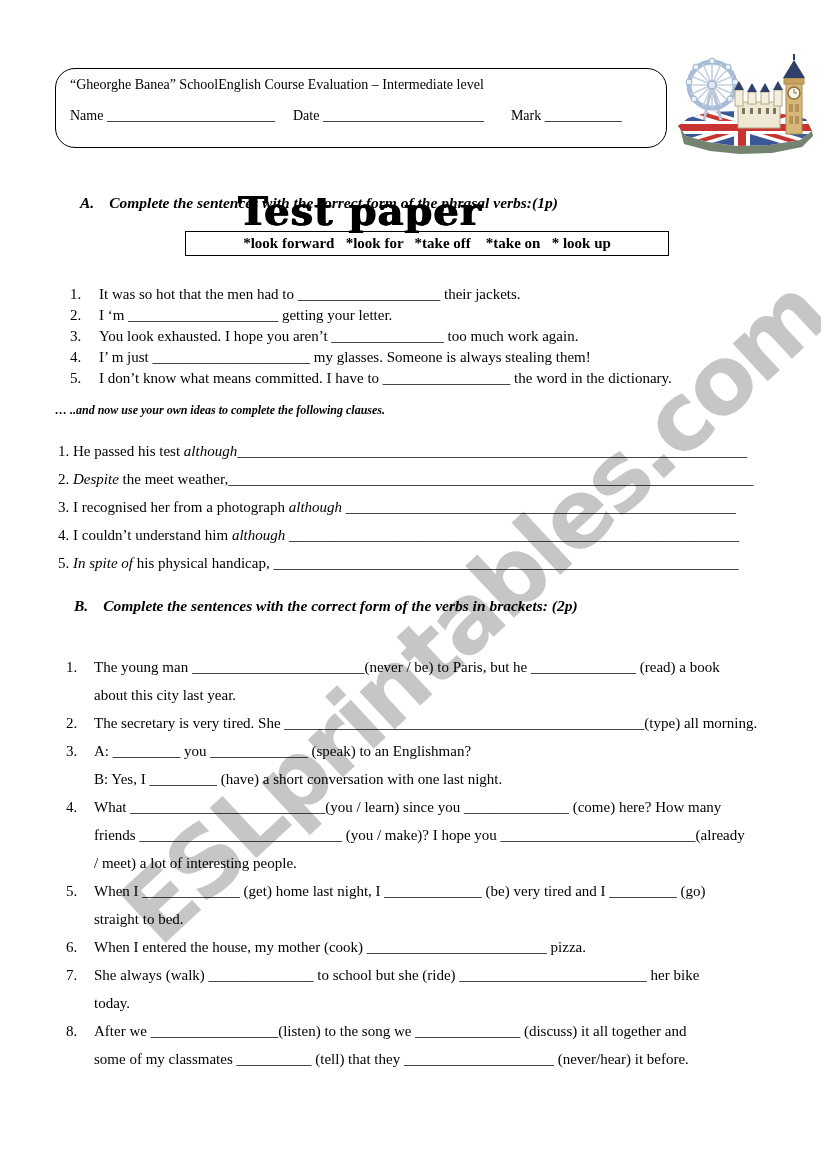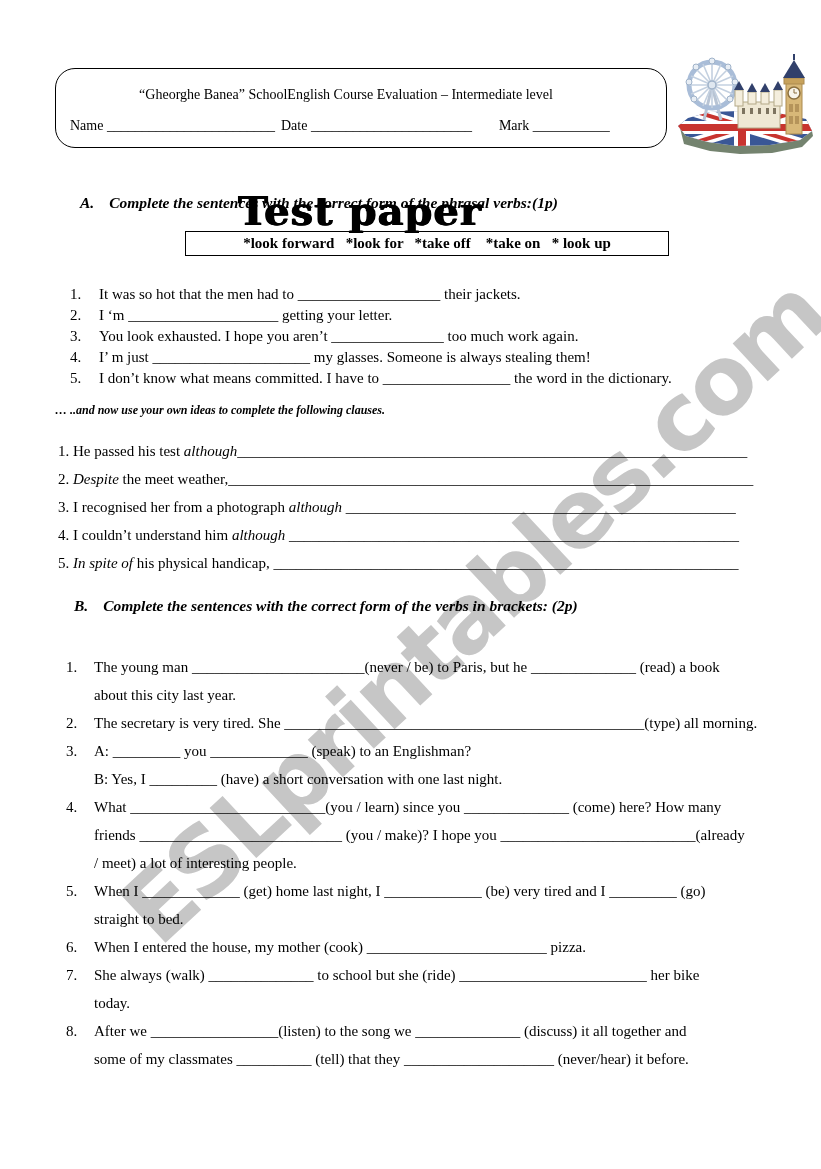--- a/index.html
+++ b/index.html
@@ -15,24 +15,24 @@
     font-family:"DejaVu Sans", sans-serif;font-weight:bold;
     font-size:94px;letter-spacing:-4px;color:#c6c6c6;
     white-space:nowrap;z-index:0;user-select:none;
   }
   .z{position:absolute;z-index:1;}
   
   .header-box{
     left:55px;top:68px;width:612px;height:80px;
     border:1.5px solid #000;border-radius:20px;box-sizing:border-box;
   }
-  .header-row1{display:flex;margin:18px 44px 0 14px;font-size:14px;justify-content:center;}
+  .header-row1{display:flex;margin:8px 44px 0 14px;font-size:14px;justify-content:flex-start;}
   .header-row2{display:flex;margin:15px 14px 0 14px;font-size:14px;white-space:pre;}
   .hfield{display:flex;}
-  .hf-date{margin-left:6px;text-align:right;}
+  .hf-date{margin-left:18px;text-align:right;}
   .hf-mark{margin-left:27px;}
   
   .clipart{left:674px;top:52px;width:144px;height:104px;}
   
   .title{
     left:60px;top:150px;width:600px;text-align:center;
     font-family:"DejaVu Serif", serif;font-weight:900;font-size:40px;
     line-height:42px;letter-spacing:1px;
     text-shadow:0.6px 0 0 #000, -0.6px 0 0 #000;
     margin-top:40px;

